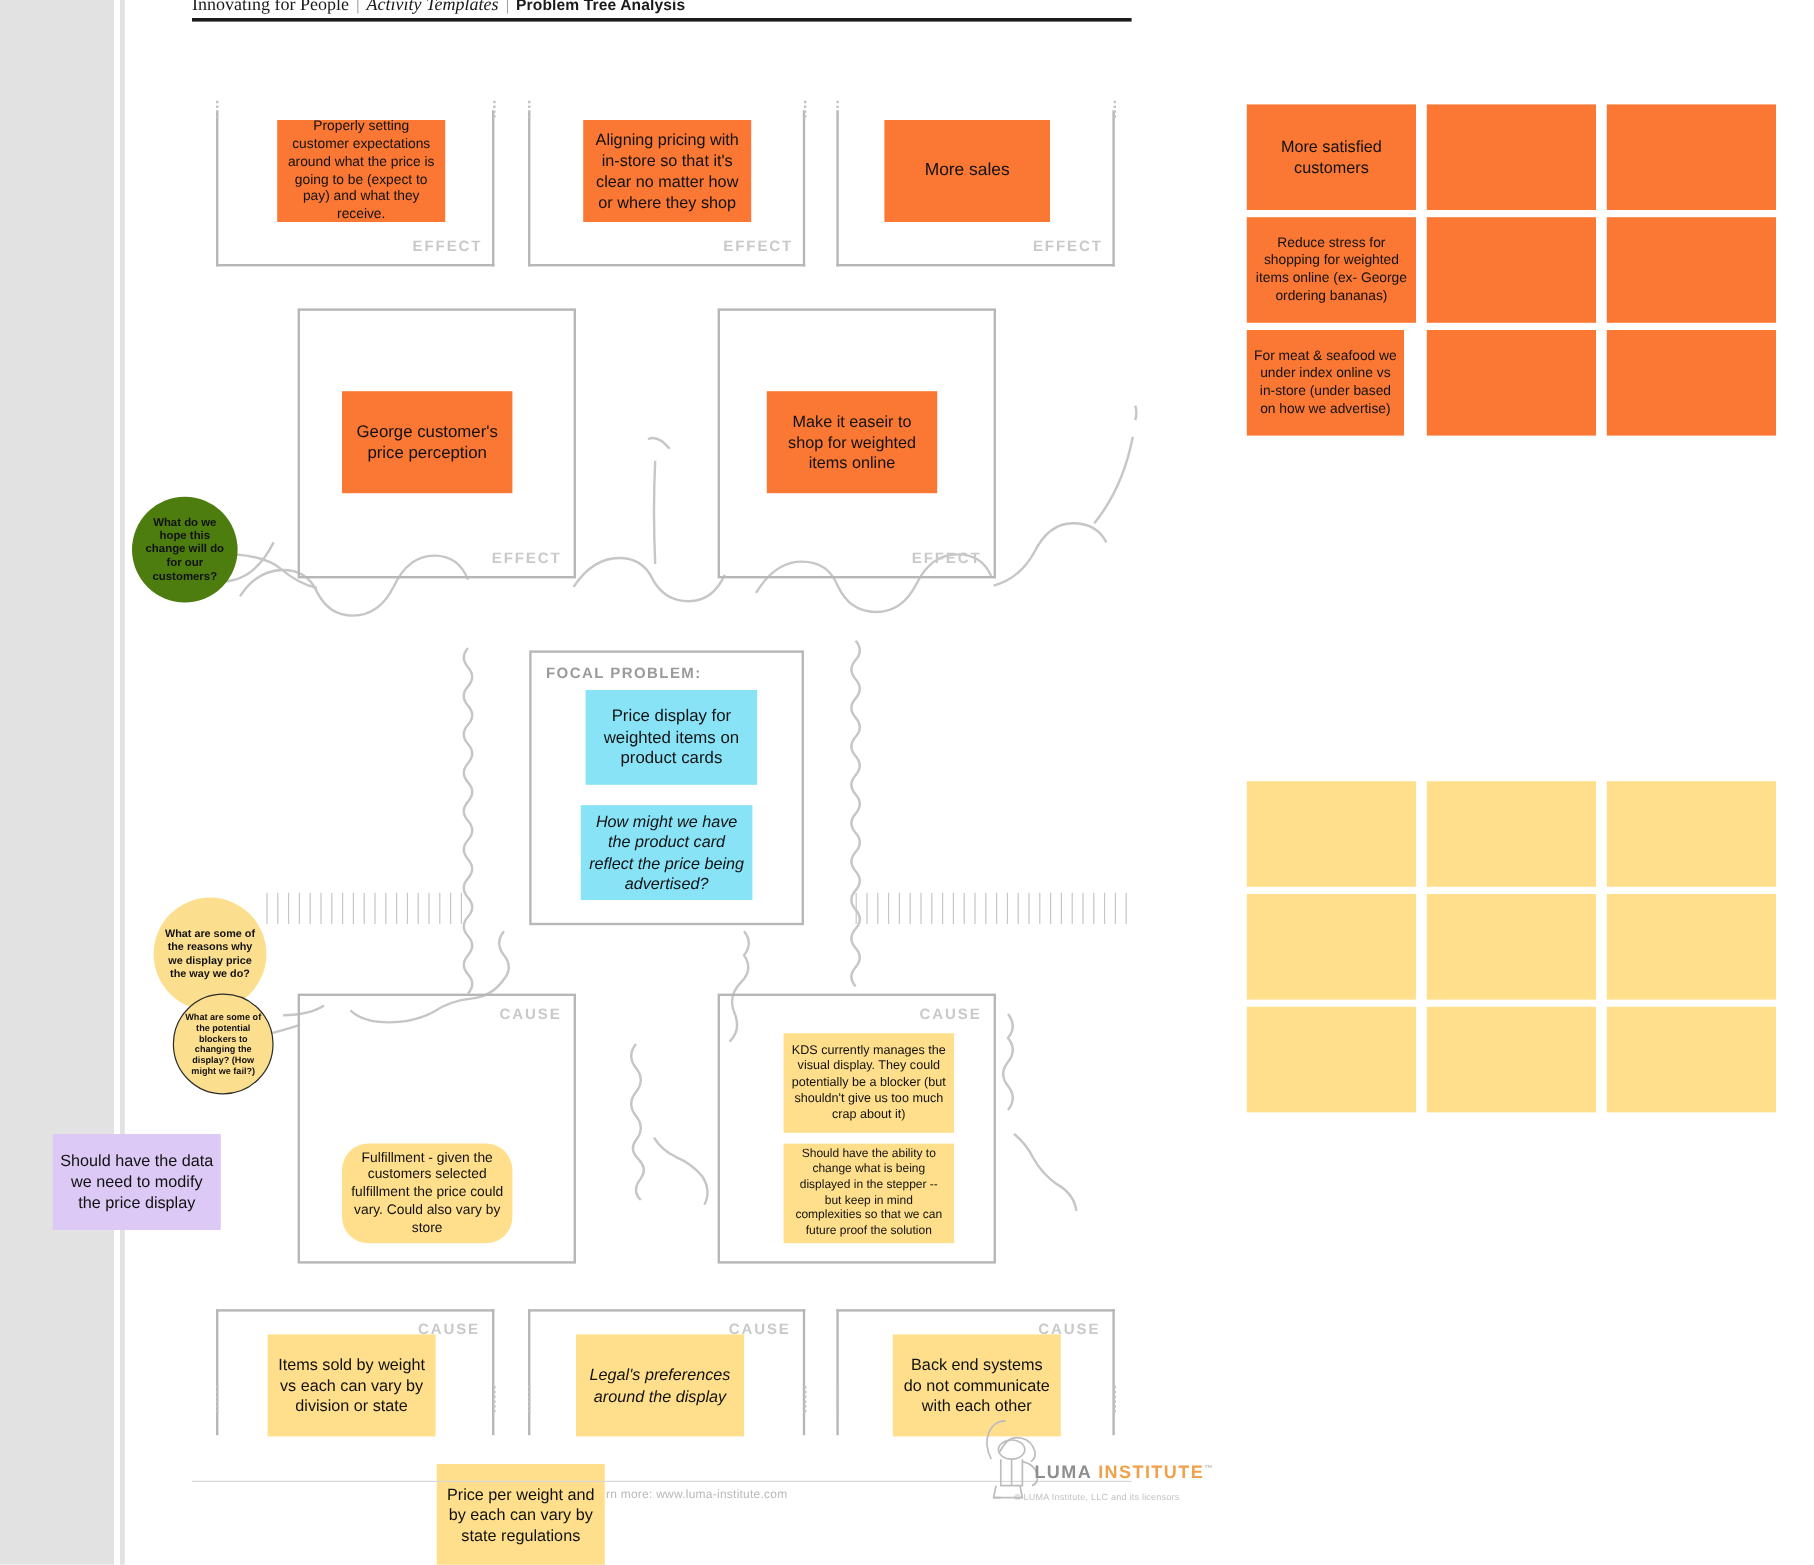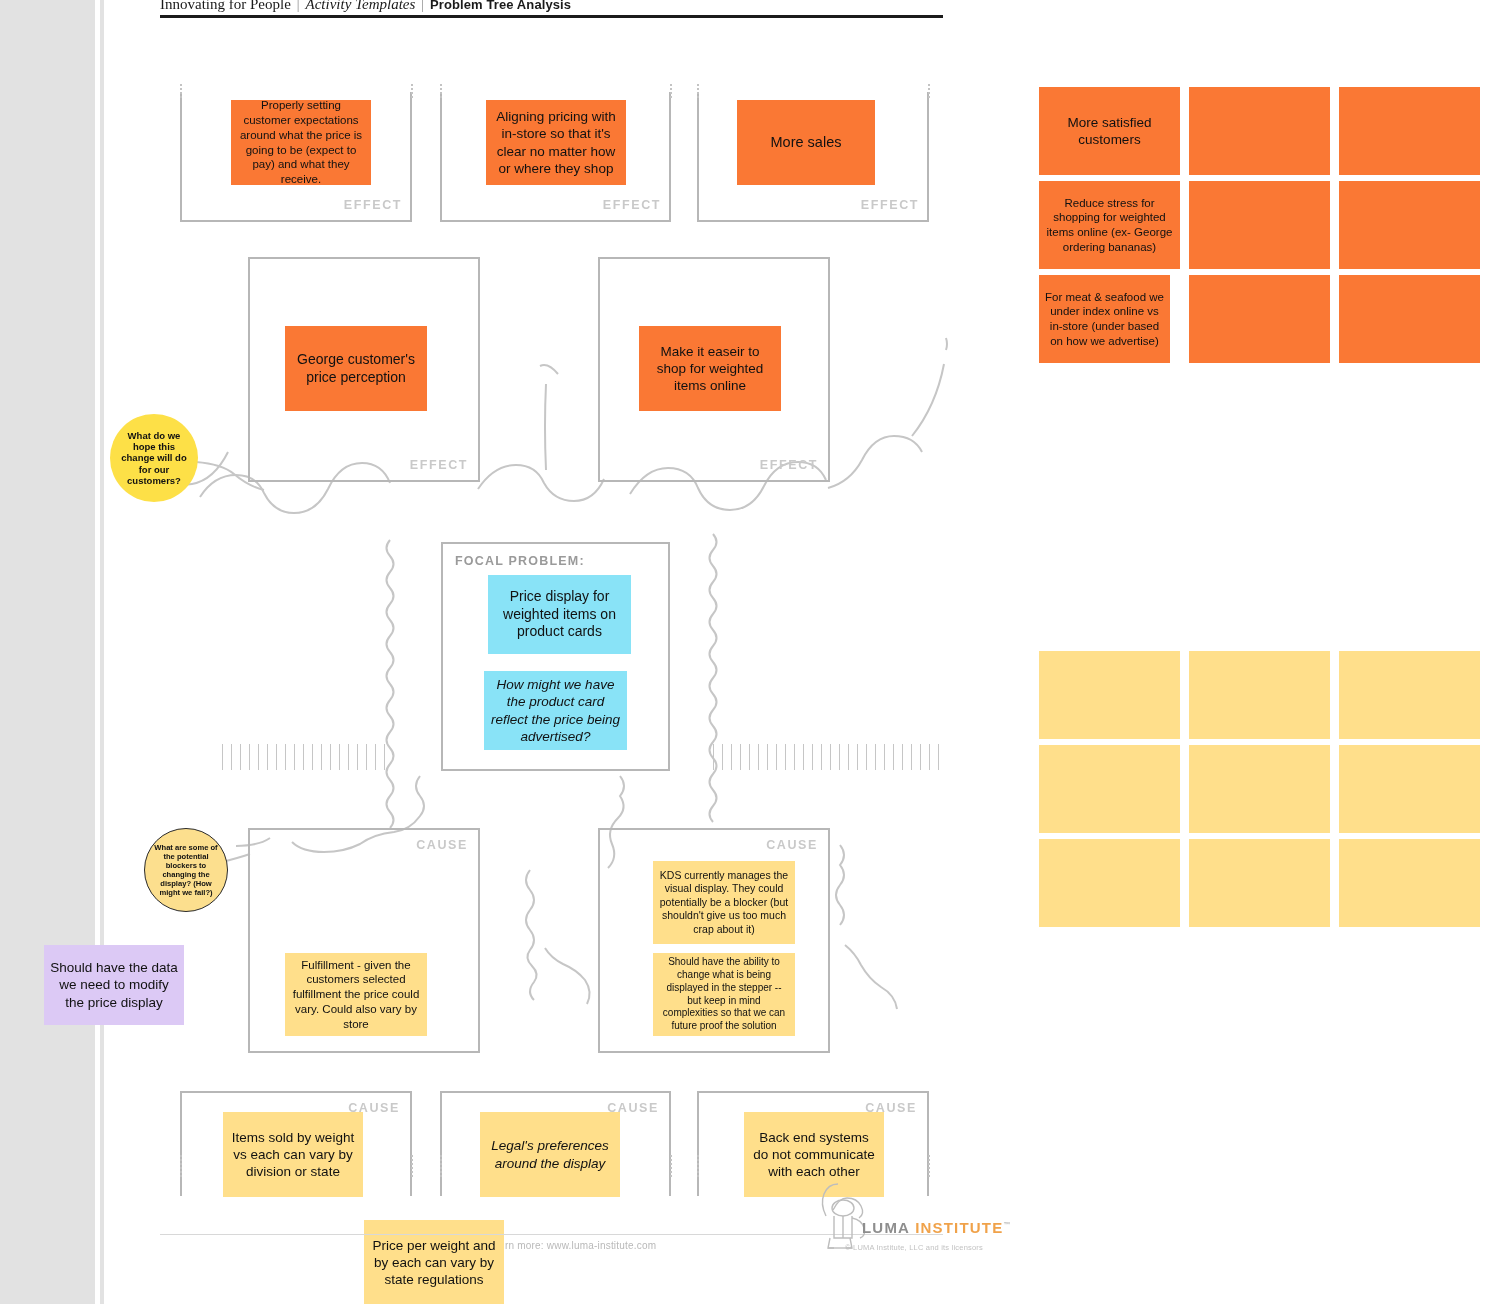--- a/index.html
+++ b/index.html
@@ -38,21 +38,21 @@
     text-align:center;line-height:1.28;color:#111;padding:4px 6px;}
   .sticky.or{background:#fa7834;}
   .sticky.ye{background:#ffdf8b;}
   .sticky.bl{background:#89e3f7;}
   .sticky.pu{background:#dcc9f5;}
   .sticky.italic{font-style:italic;}
 
   
   .bubble{position:absolute;border-radius:50%;display:flex;align-items:center;justify-content:center;
     text-align:center;line-height:1.2;color:#111;font-weight:bold;box-sizing:border-box;padding:6px;}
-  .bubble.or{background:#fde047;}
+  .bubble.or{background:#4d7c0f;}
   .bubble.ye{background:#fcdf8e;border:1.5px solid #2a2a2a;}
 
   
   .comb{position:absolute;height:26px;}
   .comb i{position:absolute;top:0;width:1px;height:26px;background:#c6c6c6;}
 
   svg.deco{position:absolute;left:0;top:0;width:1512px;height:1304px;pointer-events:none;}
 
   
   .footer-rule{position:absolute;left:160px;top:1234px;width:783px;height:1px;background:#d8d8d8;}
@@ -183,35 +183,36 @@
   </div>
   <div class="sticky or" style="left:285px;top:326px;width:142px;height:85px;font-size:14px;">George customer's price perception</div>
 
   <div class="zone" style="left:598px;top:257px;width:232px;height:225px;">
     <div class="zone-label" style="right:10px;bottom:8px;">EFFECT</div>
   </div>
   <div class="sticky or" style="left:639px;top:326px;width:142px;height:85px;font-size:13.5px;">Make it easeir to shop for weighted items online</div>
 
   <div class="bubble or" style="left:110px;top:414px;width:88px;height:88px;font-size:9.5px;">What do we hope this change will do for our customers?</div>
 
+  <div class="bubble ye" style="left:128px;top:748px;width:94px;height:94px;font-size:9px;border:none;">What are some of the reasons why we display price the way we do?</div>
 
   <div class="bubble ye" style="left:144px;top:828px;width:84px;height:84px;font-size:7.6px;">What are some of the potential blockers to changing the display? (How might we fail?)</div>
 
   <div class="zone" style="left:441px;top:542px;width:229px;height:229px;">
     <div class="zone-label" style="left:12px;top:10px;letter-spacing:1.2px;font-size:12.5px;color:#9a9a9a;">FOCAL PROBLEM:</div>
   </div>
   <div class="sticky bl" style="left:488px;top:575px;width:143px;height:79px;font-size:14px;">Price display for weighted items on product cards</div>
   <div class="sticky bl italic" style="left:484px;top:671px;width:143px;height:79px;font-size:13.5px;">How might we have the product card reflect the price being advertised?</div>
 
   <div class="sticky pu" style="left:44px;top:945px;width:140px;height:80px;font-size:13.5px;">Should have the data we need to modify the price display</div>
 
   <div class="zone" style="left:248px;top:828px;width:232px;height:225px;">
     <div class="zone-label" style="right:10px;top:8px;">CAUSE</div>
   </div>
-  <div class="sticky ye" style="left:285px;top:953px;width:142px;height:83px;font-size:11.5px;">Fulfillment - given the customers selected fulfillment the price could vary. Could also vary by store</div>
+  <div class="sticky ye" style="left:285px;top:953px;width:142px;height:83px;font-size:11.5px;border-radius:22px;">Fulfillment - given the customers selected fulfillment the price could vary. Could also vary by store</div>
 
   <div class="zone" style="left:598px;top:828px;width:232px;height:225px;">
     <div class="zone-label" style="right:10px;top:8px;">CAUSE</div>
   </div>
   <div class="sticky ye" style="left:653px;top:861px;width:142px;height:83px;font-size:10.5px;">KDS currently manages the visual display. They could potentially be a blocker (but shouldn't give us too much crap about it)</div>
   <div class="sticky ye" style="left:653px;top:953px;width:142px;height:83px;font-size:10px;">Should have the ability to change what is being displayed in the stepper -- but keep in mind complexities so that we can future proof the solution</div>
 
   <div class="zone" style="left:180px;top:1091px;width:232px;height:105px;border-bottom:none;">
     <div class="zone-label" style="right:10px;top:8px;">CAUSE</div>
   </div>

